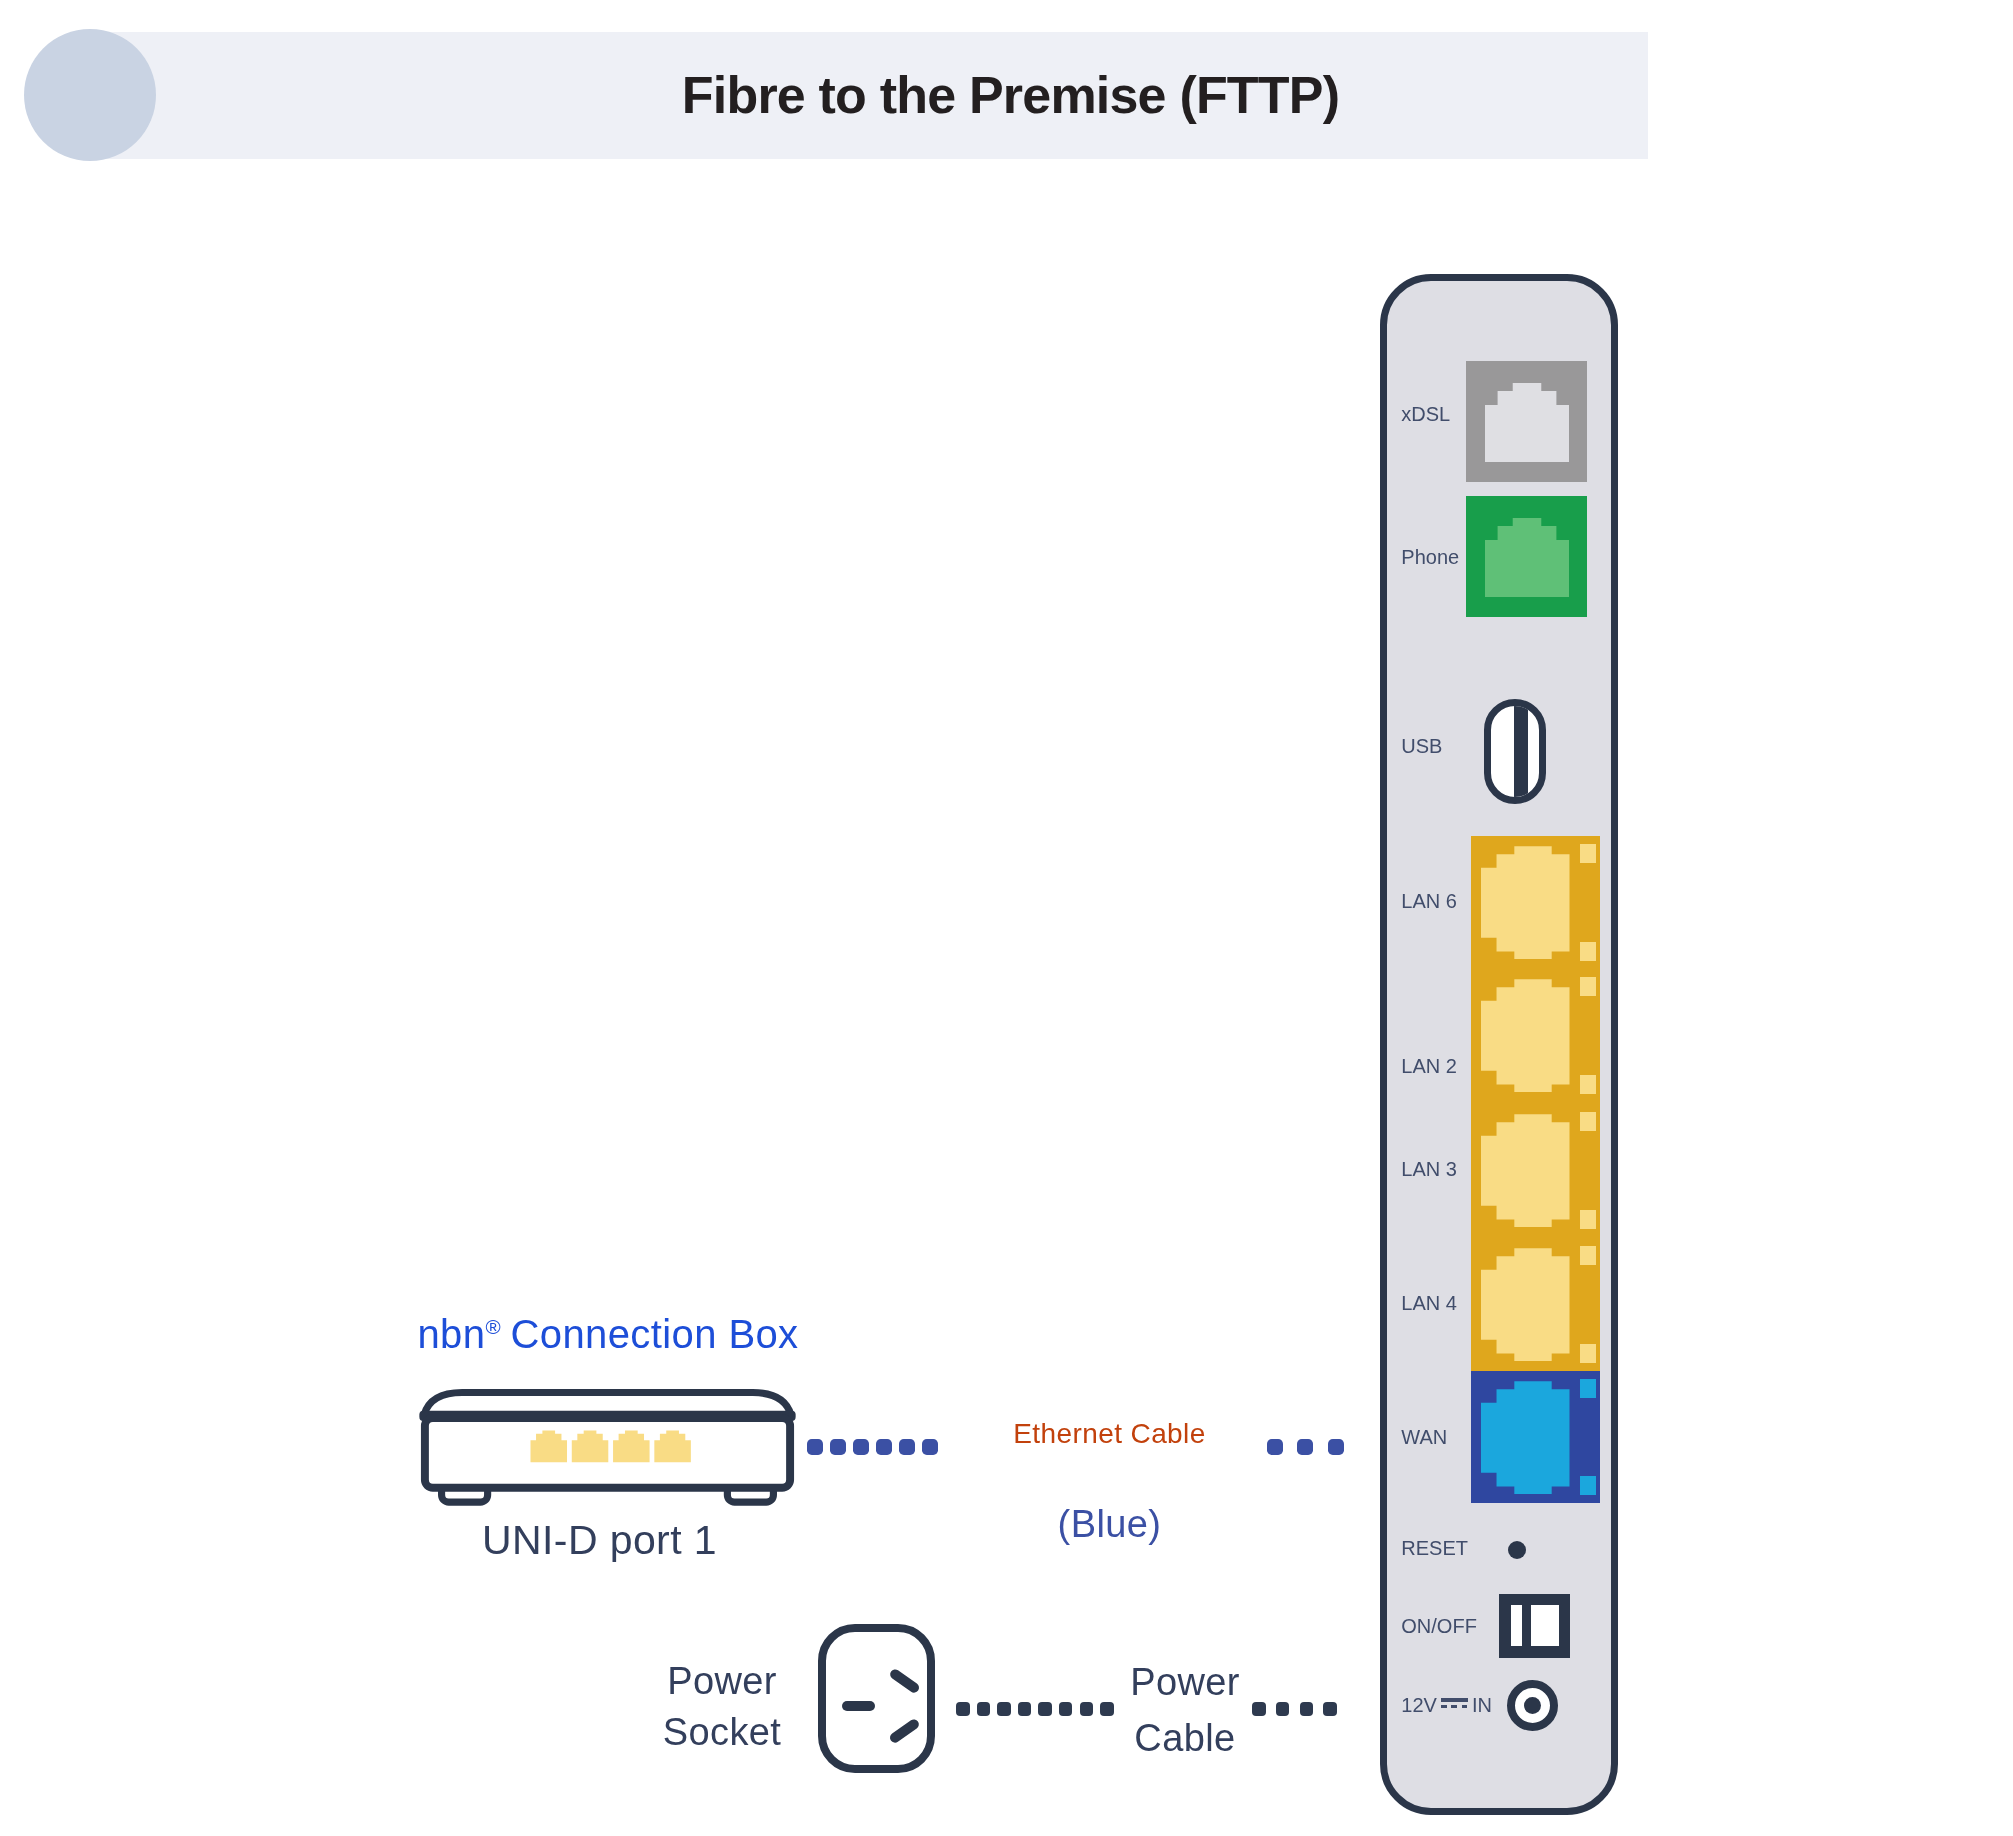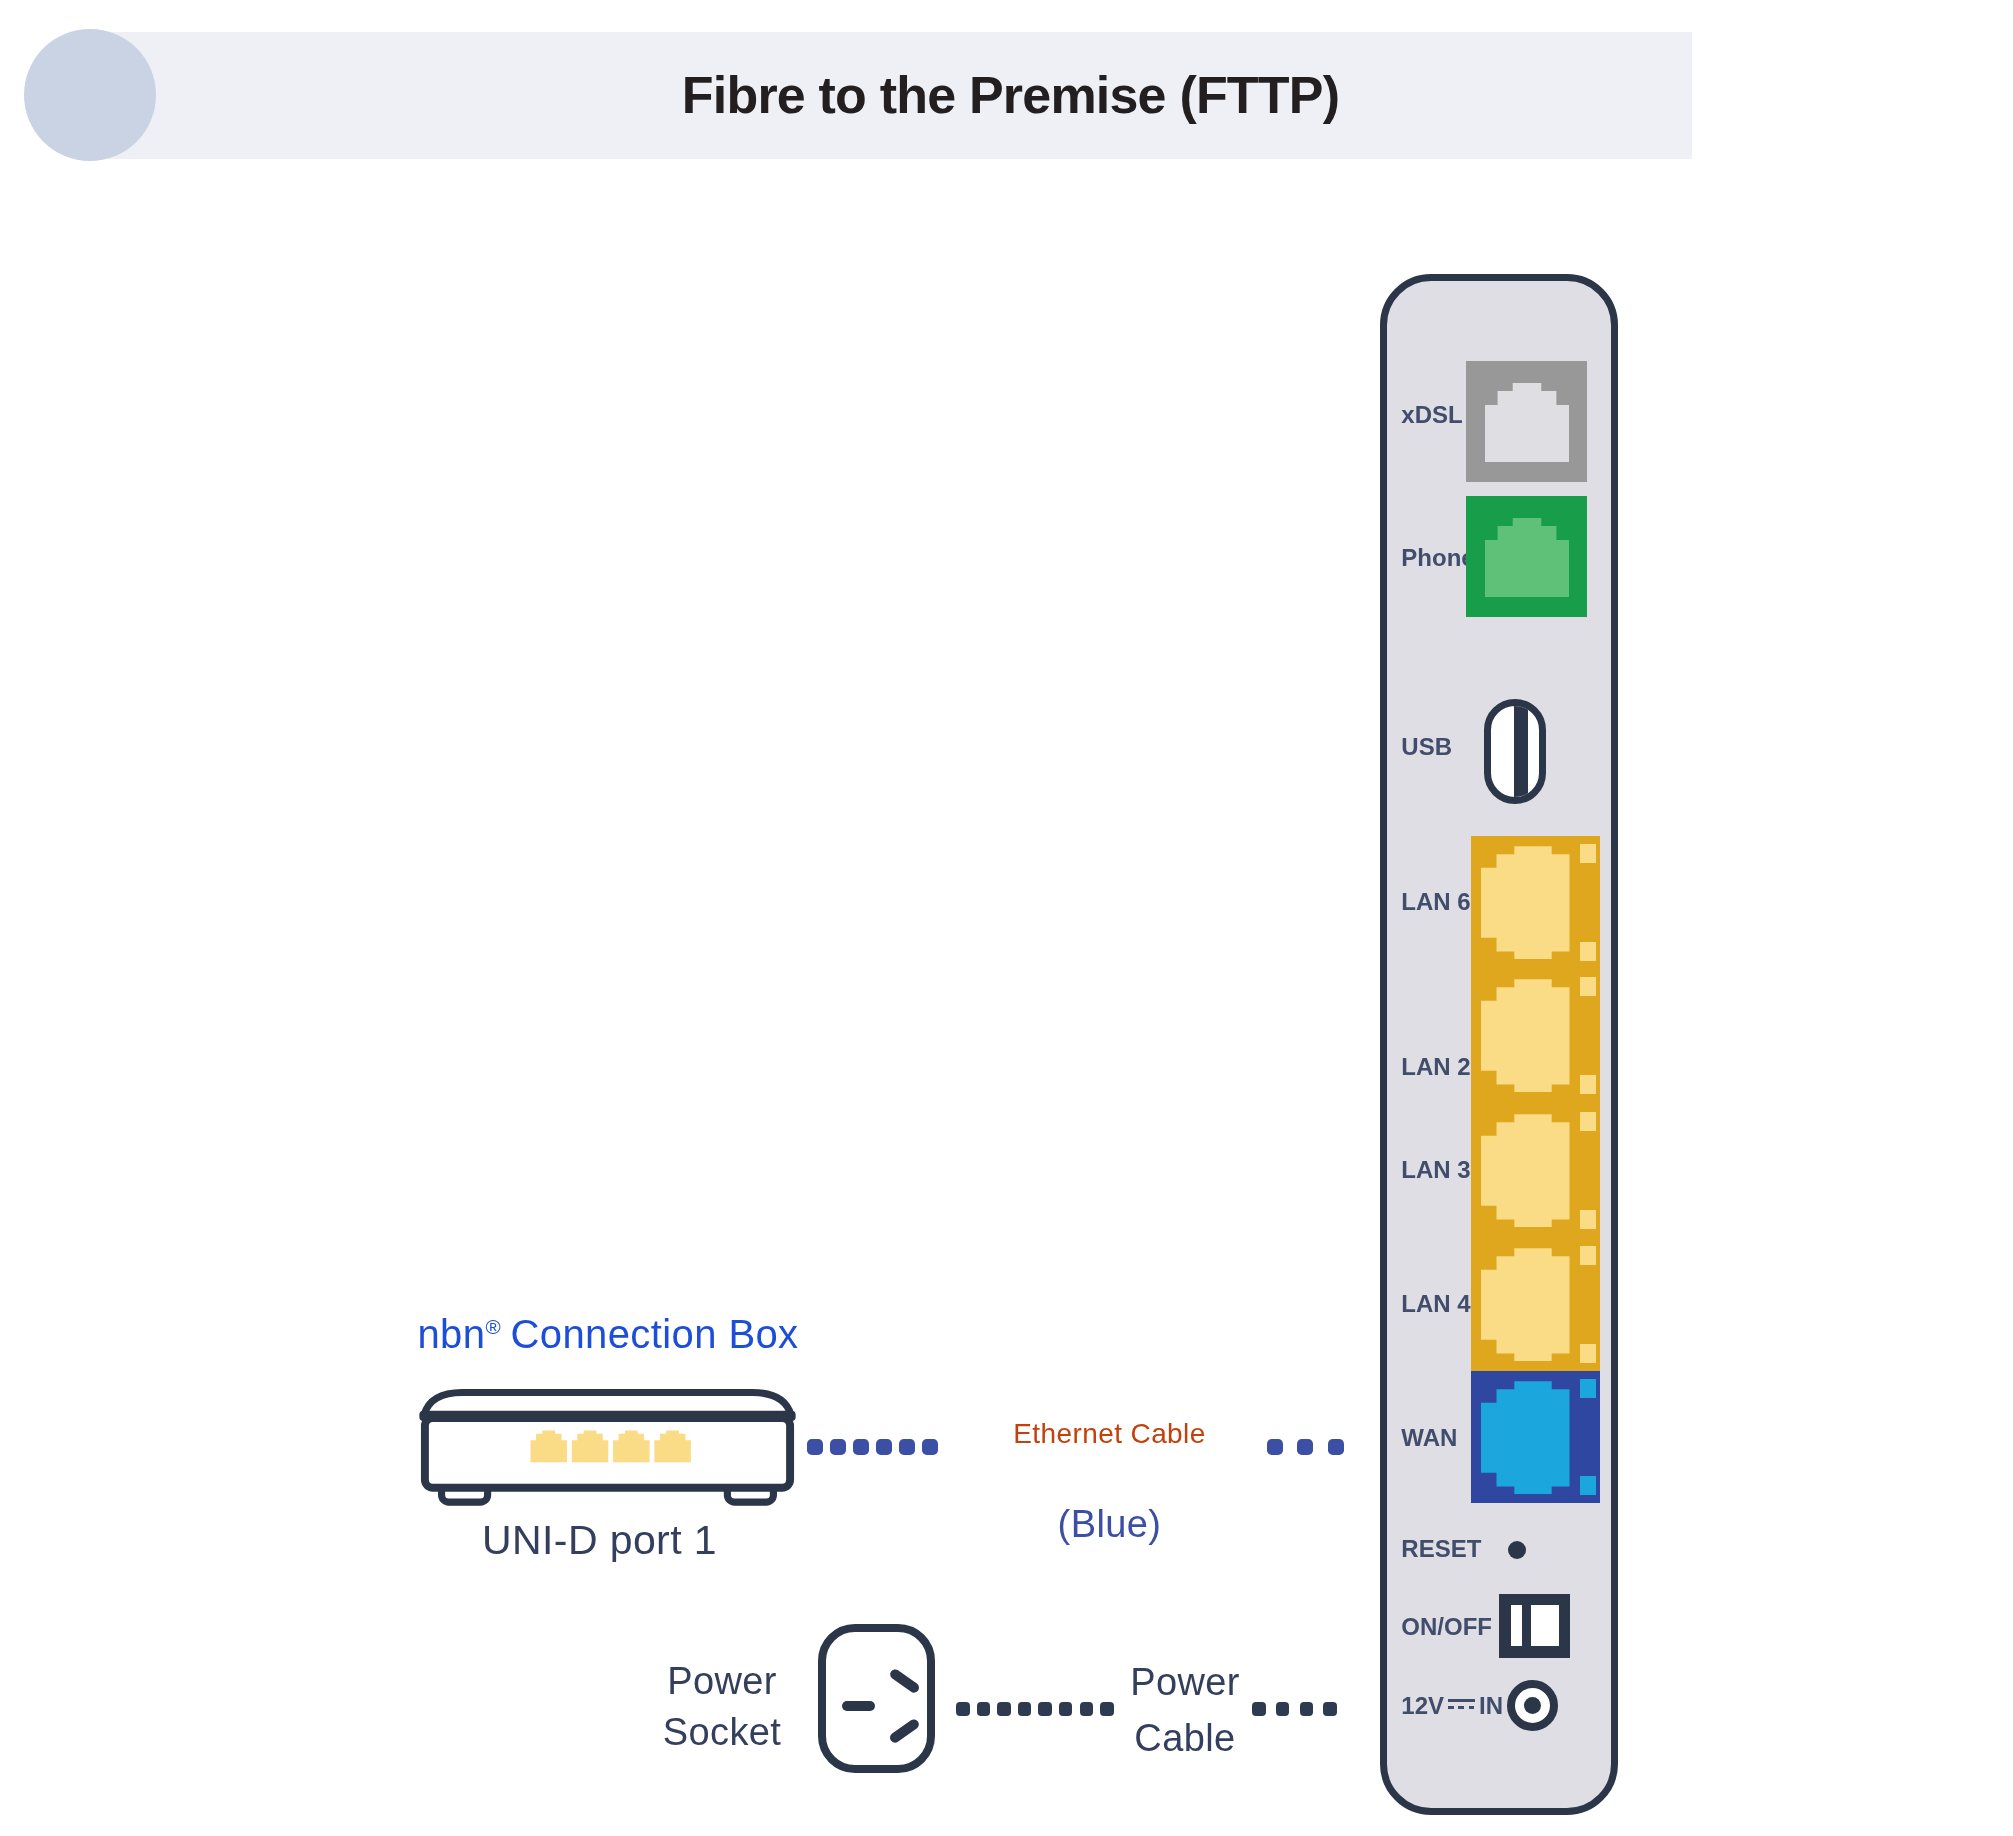--- a/index.html
+++ b/index.html
@@ -1,29 +1,29 @@
 <!DOCTYPE html>
 <html style="font-size:12.7px"><head>
 <meta charset="utf-8">
 <style>
   html,body{margin:0;padding:0;background:#ffffff;}
   body{width:2014px;height:1837px;position:relative;font-family:"Liberation Sans",sans-serif;}
-  #canvas{position:absolute;inset:0;width:1648px;height:1837px;overflow:hidden;padding-left:44px;}
+  #canvas{position:absolute;inset:0;width:1648px;height:1837px;overflow:hidden;}
   .abs{position:absolute;}
 
   
   .header-bar{left:26px;top:32px;width:1969px;height:127px;border-radius:64px;background:#eef0f6;}
   .header-circle{left:24px;top:29px;width:132px;height:132px;border-radius:50%;background:#c9d3e3;}
   .header-title{left:26px;top:32px;width:1969px;height:127px;line-height:127px;text-align:center;
     font-size:52px;font-weight:900;letter-spacing:-0.8px;color:#231f20;}
 
   
   .panel{left:1380px;top:274px;width:238px;height:1541px;box-sizing:border-box;
     border:7.1px solid #2b3649;border-radius:51px;background:#dedee4;}
-  .panel .plabel{position:absolute;left:14.3px;font-size:24px;line-height:27px;color:#414d6b;white-space:nowrap;font-weight:bold;}
+  .panel .plabel{position:absolute;left:14.3px;font-size:20px;line-height:27px;color:#414d6b;white-space:nowrap;}
 
   .port-square{position:absolute;left:79px;width:121px;height:121px;}
   .jack-up{position:absolute;left:19px;top:22px;width:84px;height:79px;
     clip-path:polygon(33% 0,67% 0,67% 10%,85% 10%,85% 28%,100% 28%,100% 100%,0 100%,0 28%,15% 28%,15% 10%,33% 10%);}
 
   .usb-port{position:absolute;left:97px;top:418px;width:62px;height:105px;box-sizing:border-box;
     border:7.1px solid #2b3649;border-radius:31px;background:#ffffff;overflow:hidden;}
   .usb-bar{position:absolute;left:23px;top:0px;width:13.5px;height:91px;background:#2b3649;}
 
   .port-block{position:absolute;left:84px;width:129px;}

